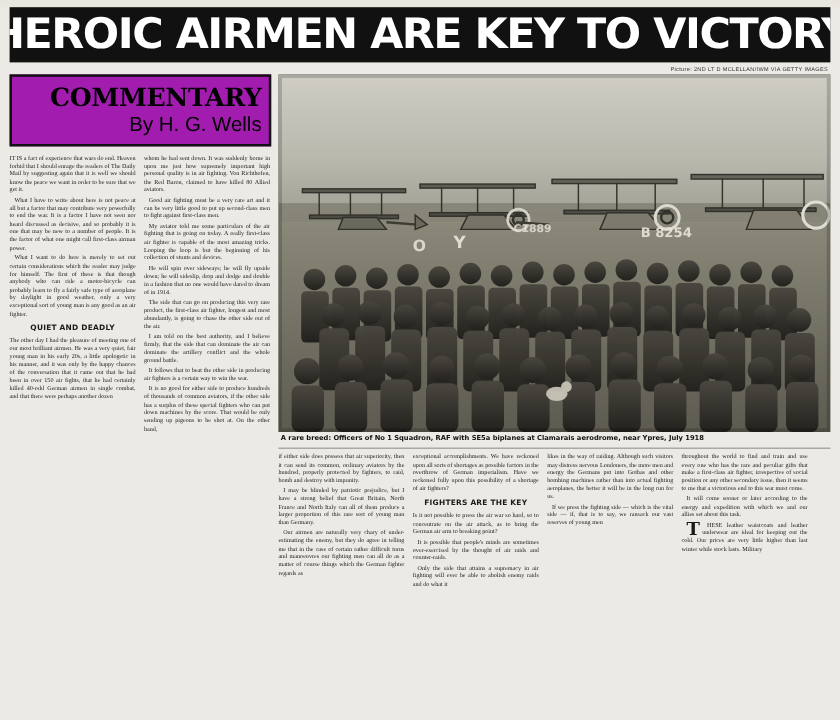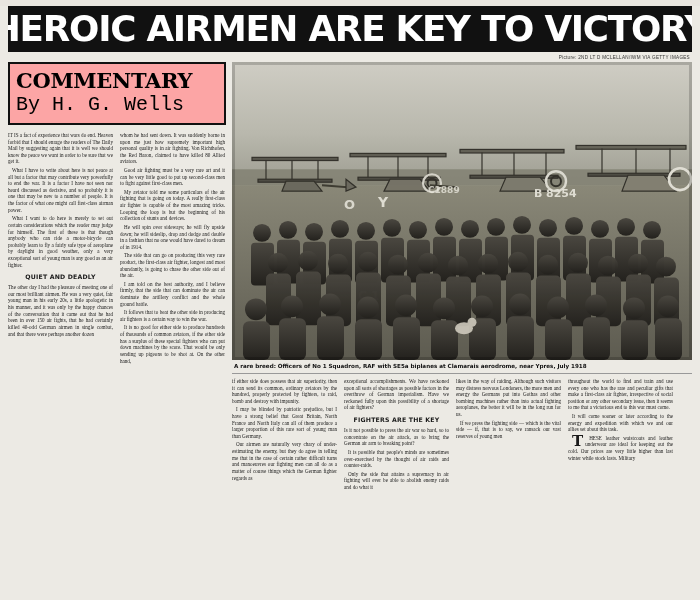--- a/index.html
+++ b/index.html
@@ -48,35 +48,35 @@
     display:flex;
     margin:0 8px;
     gap:6px;
   }
   .left-col{width:218px;flex:0 0 218px;}
   .right-col{flex:1;}
   
   .commentary-box{
     border:2px solid #111;
     padding:6px 6px 8px 6px;
-    text-align:left;
+    text-align:right;
     margin-bottom:7px;
-    background:#fca5a5;
+    background:#a21caf;
   }
   .commentary-title{
     font-family:"DejaVu Serif", serif;
     font-weight:bold;
     font-size:21px;
     letter-spacing:-0.3px;
     line-height:1;
     margin-bottom:4px;
   }
   .commentary-by{
-    font-family:Liberation Mono, monospace;
-    font-size:20px;
+    font-family:Liberation Sans, sans-serif;
+    font-size:17px;
     line-height:1;
   }
   
   .textcols{
     display:flex;
     gap:7px;
   }
   .col{
     width:105px;
     flex:0 0 105px;

